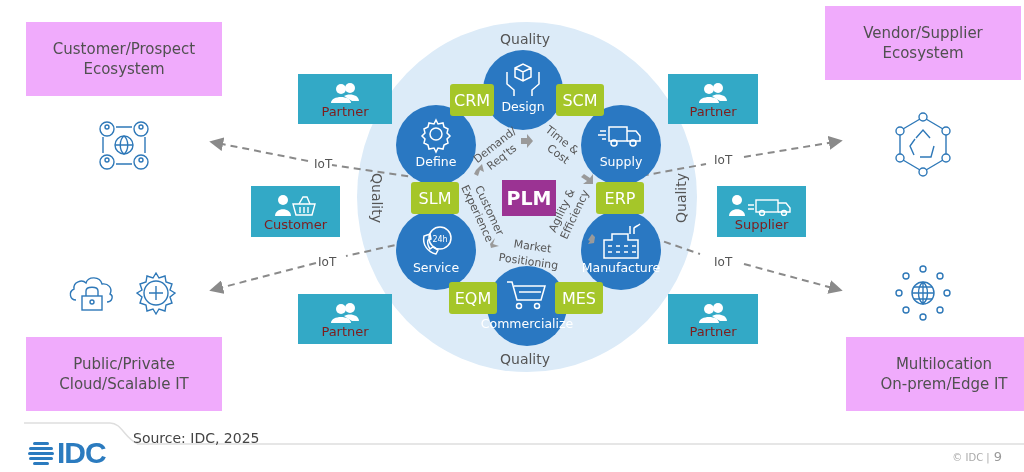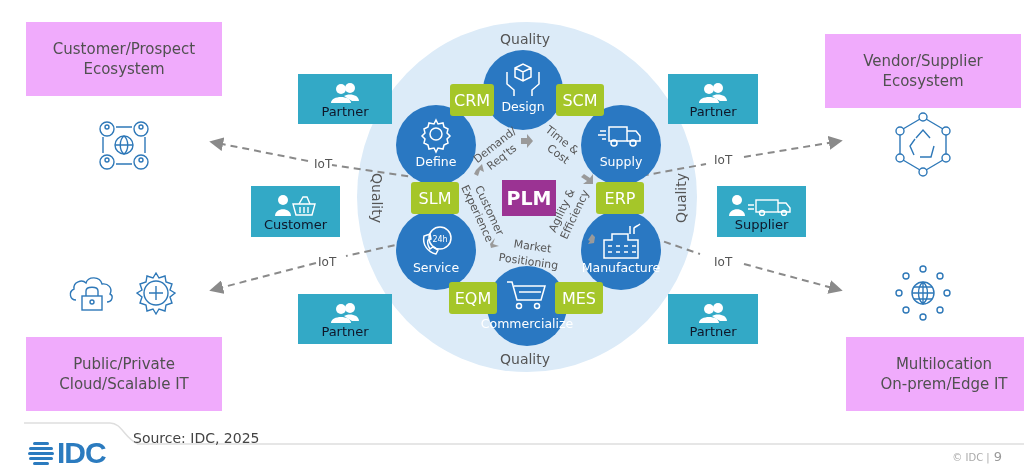--- a/index.html
+++ b/index.html
@@ -5,21 +5,21 @@
     * { margin: 0; padding: 0; box-sizing: border-box; }
     html, body { width: 1024px; height: 472px; overflow: hidden; background: #ffffff; }
     body { position: relative; font-family: "DejaVu Sans", "Liberation Sans", sans-serif; color: #555; }
 
     .gray-box {
       position: absolute; background: #f0abfc; color: #505050;
       display: flex; align-items: center; justify-content: center; text-align: center;
       font-size: 15px; line-height: 20px; white-space: pre-line;
     }
     .teal-box {
-      position: absolute; background: #33a9c6; color: #0f172a;
+      position: absolute; background: #33a9c6; color: #7f1d1d;
       display: flex; flex-direction: column; align-items: center; justify-content: flex-end;
       padding-bottom: 5px; font-size: 13px;
     }
     .teal-box svg { margin-bottom: 1px; }
 
     .diagram { position: absolute; left: 0; top: 0; width: 1024px; height: 472px; }
 
     .node-label { font-size: 12.5px; fill: #fff; text-anchor: middle; }
     .system-label { font-size: 16px; fill: #fff; text-anchor: middle; }
     .plm-label { font-size: 19px; font-weight: bold; fill: #fff; text-anchor: middle; }
@@ -31,21 +31,21 @@
     .footer-copy { position: absolute; right: 22px; top: 449px; font-size: 10px; color: #aaa; }
     .footer-copy .pg { font-size: 13px; color: #999; margin-left: 4px; }
     .idc-logo { position: absolute; left: 28px; top: 438px; display: flex; align-items: center; }
     .idc-logo .txt { font-family: "Liberation Sans", sans-serif; font-size: 30px; font-weight: bold; color: #2b7bbf; letter-spacing: -1px; margin-left: 3px; line-height: 30px; }
   </style>
 </head>
 <body>
 
 <div class="gray-box" style="left:26px;top:22px;width:196px;height:74px;">Customer/Prospect
 Ecosystem</div>
-<div class="gray-box" style="left:825px;top:34px;width:196px;height:74px;">Vendor/Supplier
+<div class="gray-box" style="left:825px;top:6px;width:196px;height:74px;">Vendor/Supplier
 Ecosystem</div>
 <div class="gray-box" style="left:26px;top:337px;width:196px;height:74px;">Public/Private
 Cloud/Scalable IT</div>
 <div class="gray-box" style="left:846px;top:337px;width:196px;height:74px;">Multilocation
 On-prem/Edge IT</div>
 
 <svg class="diagram" viewBox="0 0 1024 472" xmlns="http://www.w3.org/2000/svg">
   <defs>
     <marker id="arrowhead" viewBox="0 0 10 10" refX="8" refY="5" markerWidth="7" markerHeight="7" orient="auto-start-reverse">
       <path d="M0,0 L10,5 L0,10 z" fill="#8a8a8a"></path>

